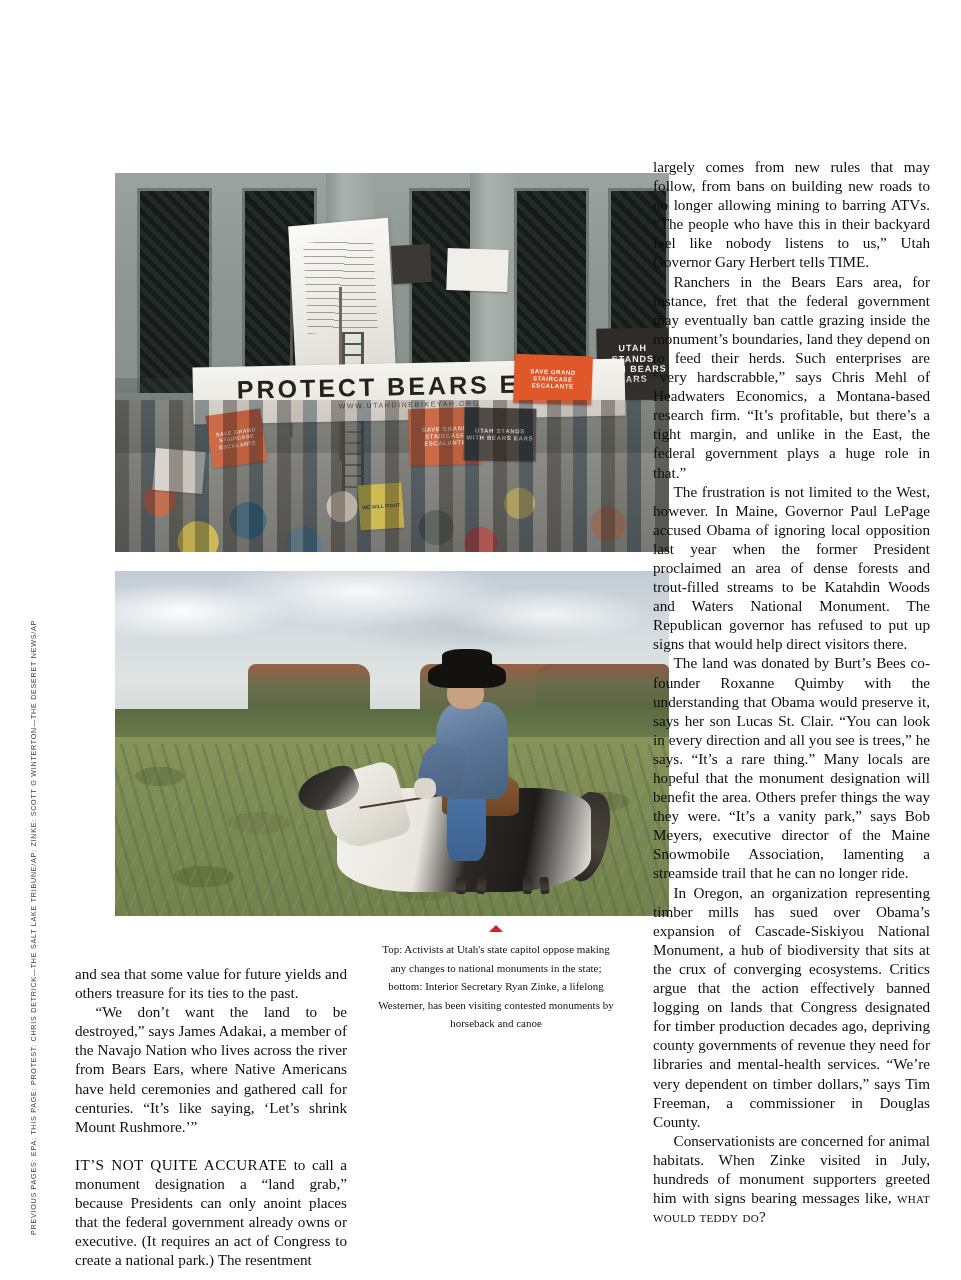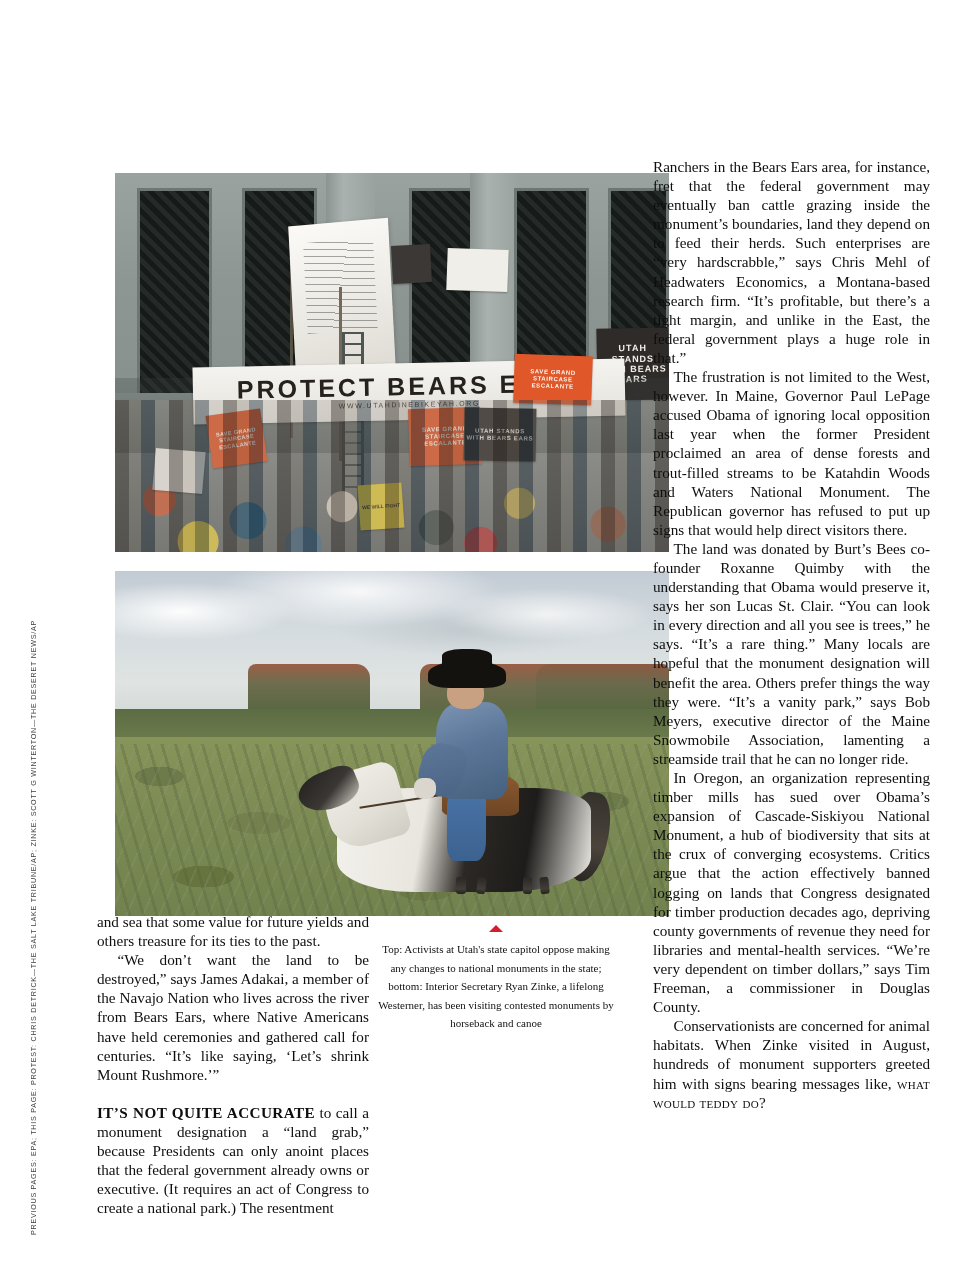--- a/index.html
+++ b/index.html
@@ -333,27 +333,27 @@
   .col {
     position: absolute;
     font-size: 15.2px;
     line-height: 19.1px;
     text-align: justify;
     text-justify: inter-word;
     hyphens: manual;
   }
   .col p { margin: 0; }
   .col p + p { text-indent: 1.35em; }
-  .col-left  { left: 75px; top: 912px; width: 272px; margin-left: 22px; }
+  .col-left  { left: 75px; top: 964px; width: 272px; }
   .col-right { left: 653px; top: 157px; width: 277px; }
   .col-left .block-2 { margin-top: 19.1px; }
   .col-left .block-2 p { text-indent: 0; }
   .smallcaps {
     font-variant: small-caps;
-    font-weight: 700;
+    font-weight: 400;
     letter-spacing: 0.4px;
   }
   .sc-plain {
     font-variant: small-caps;
     letter-spacing: 0.3px;
   }
 
   
   .caption-wrap {
     position: absolute;
@@ -457,18 +457,19 @@
     <p><span class="smallcaps">IT’S NOT QUITE ACCURATE</span><span> to call a monument designation a “land grab,” because Presidents can only anoint places that the federal government already owns or executive. (It requires an act of Congress to create a national park.) The resentment</span></p>
   </div>
 </div>
 
 <div class="caption-wrap">
   <div class="caret"></div>
   <div class="caption-text">Top: Activists at Utah's state capitol oppose making any changes to national monuments in the state; bottom: Interior Secretary Ryan Zinke, a lifelong Westerner, has been visiting contested monuments by horseback and canoe</div>
 </div>
 
 <div class="col col-right">
+  <p>largely comes from new rules that may follow, from bans on building new roads to no longer allowing mining to barring ATVs. “The people who have this in their backyard feel like nobody listens to us,” Utah Governor Gary Herbert tells TIME.</p>
   <p>Ranchers in the Bears Ears area, for instance, fret that the federal government may eventually ban cattle grazing inside the monument’s boundaries, land they depend on to feed their herds. Such enterprises are “very hardscrabble,” says Chris Mehl of Headwaters Economics, a Montana-based research firm. “It’s profitable, but there’s a tight margin, and unlike in the East, the federal government plays a huge role in that.”</p>
   <p>The frustration is not limited to the West, however. In Maine, Governor Paul LePage accused Obama of ignoring local opposition last year when the former President proclaimed an area of dense forests and trout-filled streams to be Katahdin Woods and Waters National Monument. The Republican governor has refused to put up signs that would help direct visitors there.</p>
   <p>The land was donated by Burt’s Bees co-founder Roxanne Quimby with the understanding that Obama would preserve it, says her son Lucas St. Clair. “You can look in every direction and all you see is trees,” he says. “It’s a rare thing.” Many locals are hopeful that the monument designation will benefit the area. Others prefer things the way they were. “It’s a vanity park,” says Bob Meyers, executive director of the Maine Snowmobile Association, lamenting a streamside trail that he can no longer ride.</p>
   <p>In Oregon, an organization representing timber mills has sued over Obama’s expansion of Cascade-Siskiyou National Monument, a hub of biodiversity that sits at the crux of converging ecosystems. Critics argue that the action effectively banned logging on lands that Congress designated for timber production decades ago, depriving county governments of revenue they need for libraries and mental-health services. “We’re very dependent on timber dollars,” says Tim Freeman, a commissioner in Douglas County.</p>
-  <p><span>Conservationists are concerned for animal habitats. When Zinke visited in August, hundreds of monument supporters greeted him with signs bearing messages like, </span><span class="sc-plain">what would teddy do?</span></p>
+  <p><span>Conservationists are concerned for animal habitats. When Zinke visited in July, hundreds of monument supporters greeted him with signs bearing messages like, </span><span class="sc-plain">what would teddy do?</span></p>
 </div>
 
 </body></html>

